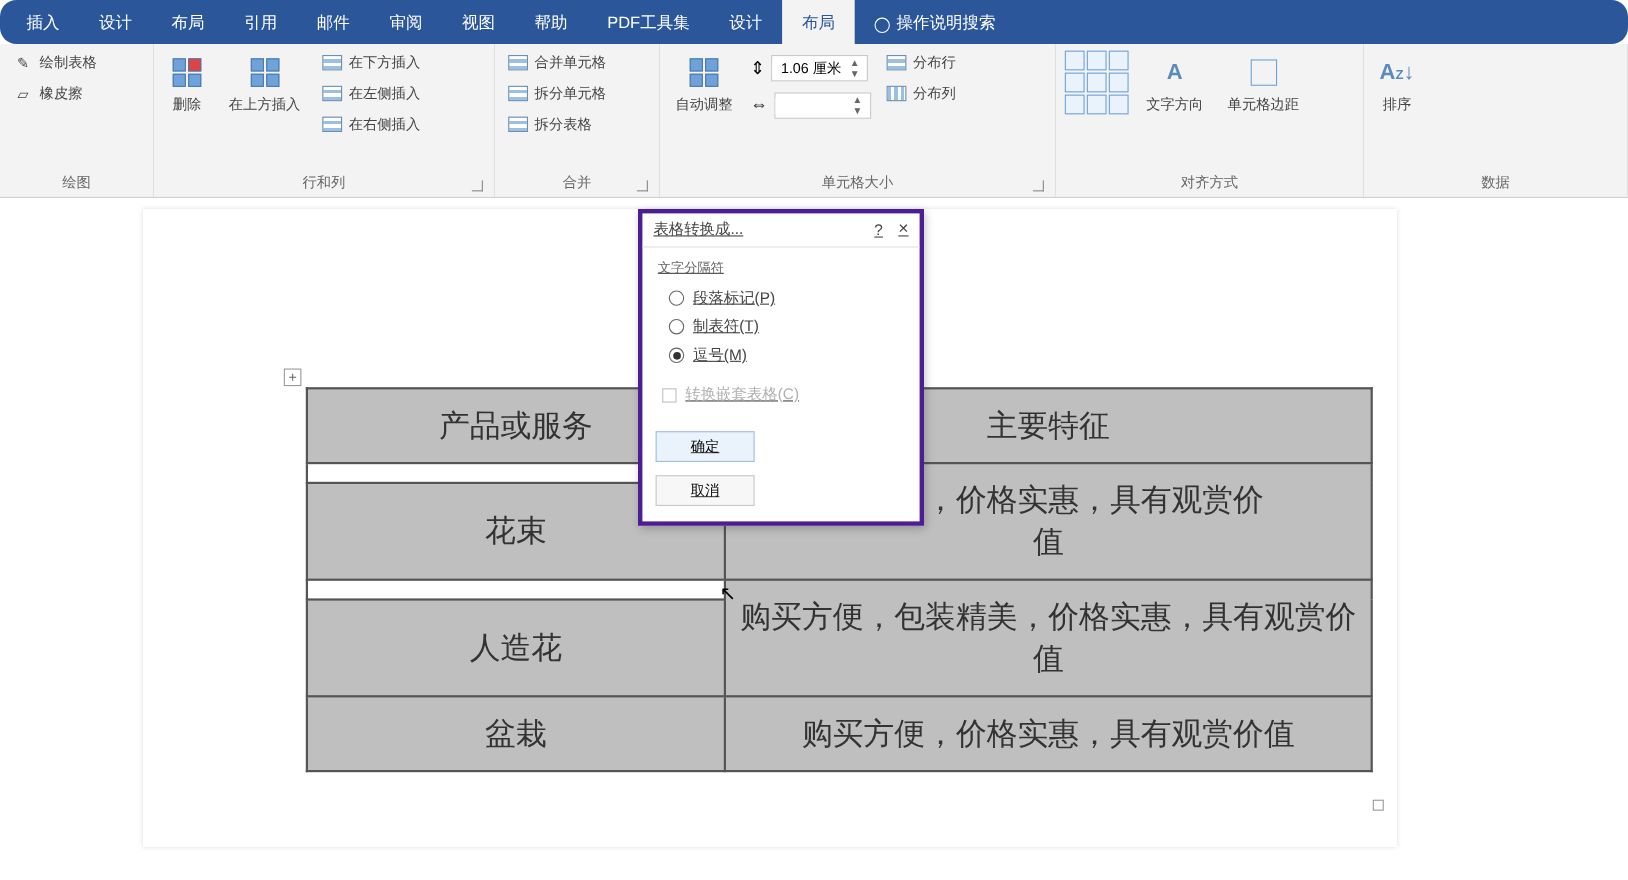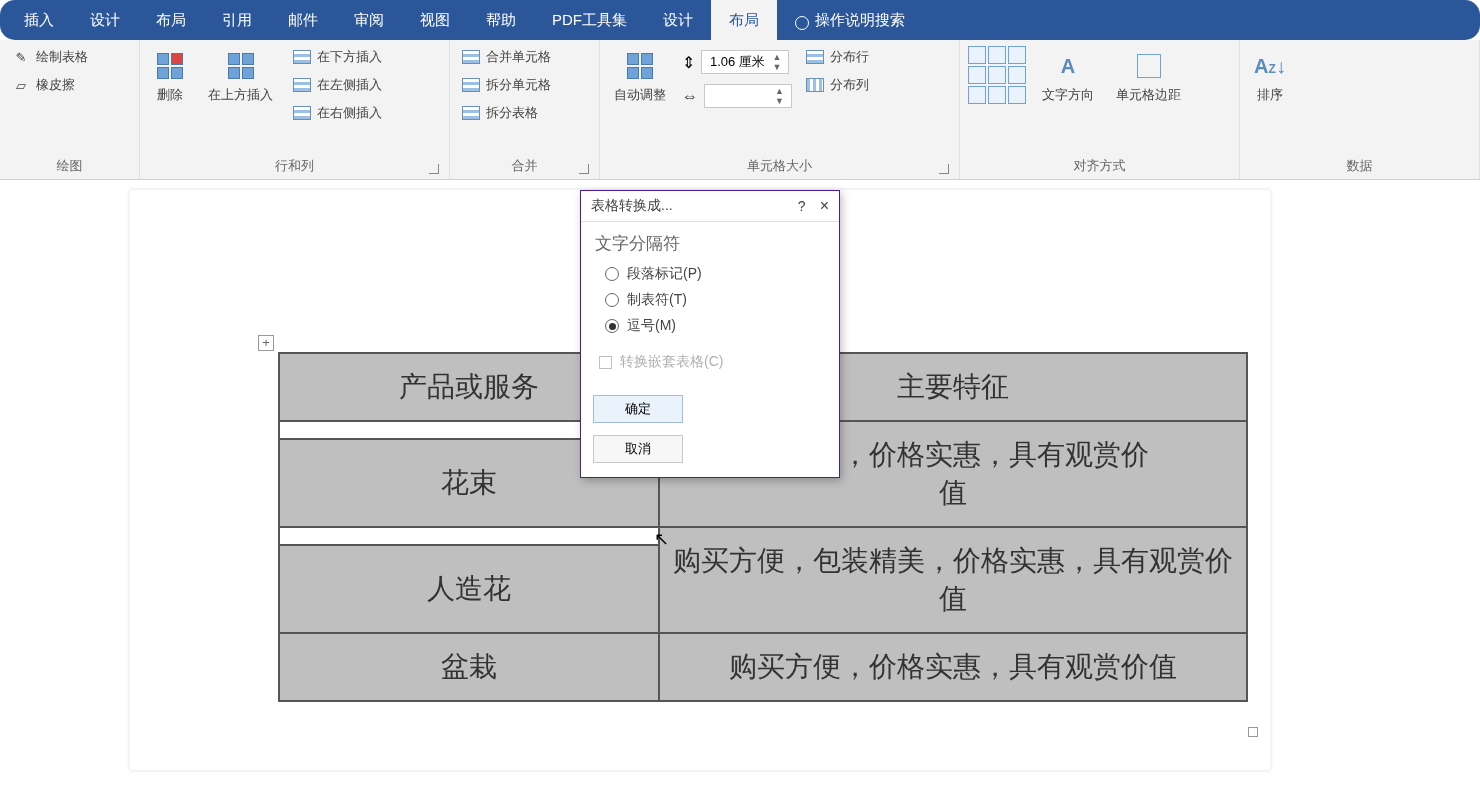--- a/index.html
+++ b/index.html
@@ -37,27 +37,27 @@
   
   .doc-area { position: absolute; top: 180px; left: 0; right: 0; bottom: 0; background: #fff; }
   .page { position: absolute; top: 10px; left: 130px; width: 1140px; height: 580px; background: #fff; box-shadow: 0 0 4px rgba(0,0,0,0.15); }
   .anchor { position: absolute; top: 145px; left: 128px; width: 16px; height: 16px; border: 1px solid #999; color: #666; font-size: 13px; text-align: center; line-height: 14px; }
   .resize-sq { position: absolute; width: 10px; height: 10px; border: 1px solid #999; background: #fff; }
   .dtable { position: absolute; top: 162px; left: 148px; border-collapse: collapse; width: 970px; }
   .dtable td { border: 2px solid #555; padding: 14px 10px; font-size: 28px; color: #333; text-align: center; background: #bfbfbf; vertical-align: middle; }
   .dtable td.white { background: #fff; }
 
   
-  .dialog { position: absolute; top: 190px; left: 580px; width: 260px; background: #fff; border: 1px solid #4c1d95; box-shadow: 2px 3px 8px rgba(0,0,0,0.25); font-size: 14px; color: #444; z-index: 20; }
+  .dialog { position: absolute; top: 190px; left: 580px; width: 260px; background: #fff; border: 4px solid #4c1d95; box-shadow: 2px 3px 8px rgba(0,0,0,0.25); font-size: 14px; color: #444; z-index: 20; text-decoration: underline; }
   .dlg-title { display: flex; align-items: center; justify-content: space-between; padding: 6px 10px; border-bottom: 1px solid #e0e0e0; }
   .dlg-title .t { flex: 1; }
   .dlg-title .q { margin: 0 14px; cursor: pointer; }
   .dlg-title .x { font-size: 16px; cursor: pointer; }
   .dlg-body { padding: 10px 14px 6px 14px; }
-  .fieldset-label { font-size: 17px; color: #666; margin-bottom: 10px; }
+  .fieldset-label { font-size: 12px; color: #666; margin-bottom: 10px; }
   .radio-row { display: flex; align-items: center; gap: 8px; margin: 8px 0 8px 10px; }
   .radio { width: 14px; height: 14px; border: 1px solid #666; border-radius: 50%; display: inline-flex; align-items: center; justify-content: center; }
   .radio.checked::after { content: ""; width: 7px; height: 7px; background: #333; border-radius: 50%; }
   .radio-row input.other { width: 40px; height: 22px; border: 1px solid #c0c0c0; text-align: center; font-size: 13px; margin-left: 6px; }
   .chk-row { display: flex; align-items: center; gap: 8px; margin: 18px 0 10px 4px; color: #b0b0b0; }
   .chk { width: 13px; height: 13px; border: 1px solid #c0c0c0; }
   .dlg-buttons { display: flex; gap: 12px; justify-content: center; padding: 8px 12px 14px 12px; flex-direction: column; }
   .dlg-btn { width: 90px; height: 28px; border: 1px solid #9fbedd; background: #eaf2fb; font-size: 13px; cursor: pointer; }
   .dlg-btn.cancel { background: #f7f7f7; border-color: #c8c8c8; }
   .cursor { position: absolute; top: 528px; left: 654px; font-size: 18px; color: #000; z-index: 30; pointer-events: none; }

